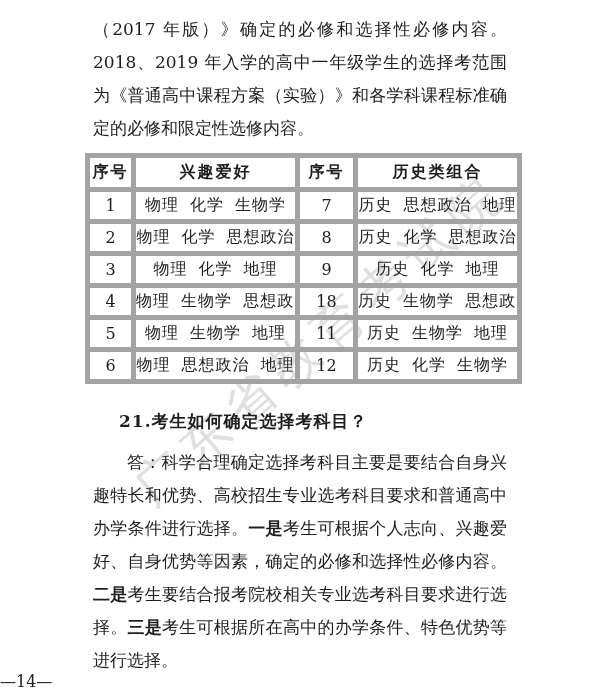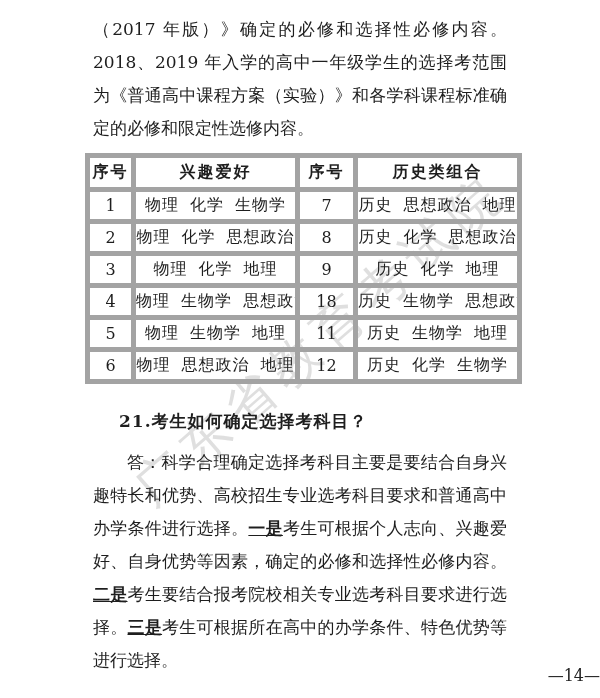--- a/index.html
+++ b/index.html
@@ -43,21 +43,21 @@
   .indent { text-indent: 2em; }
   .heading {
     margin: 0;
     font-size: 17px;
     line-height: 33px;
     font-weight: bold;
     text-indent: 2em;
     letter-spacing: 1px;
   }
   .heading-21 { margin-top: 21px; }
-  .bold-inline { font-weight: bold; text-decoration: underline; }
+  .bold-inline { font-weight: bold; }
   table.combo {
     border-collapse: collapse;
     table-layout: fixed;
     width: 432px;
     margin: 0;
   }
   table.combo th, table.combo td {
     border: 5px solid #a3a3a3;
     padding: 0;
     font-size: 16px;
@@ -75,22 +75,22 @@
   td.combo-cell {
     text-align: center;
     padding-left: 12px;
     word-spacing: 5px;
     letter-spacing: 1px;
   }
   .footer {
     position: absolute;
     left: 0;
     right: 0;
-    bottom: 13px;
-    text-align: right;
+    bottom: 7px;
+    text-align: left;
     font-size: 16px;
     color: #222222;
     z-index: 1;
   }
 </style>
 </head>
 <body>
 
 <div class="page">
 

